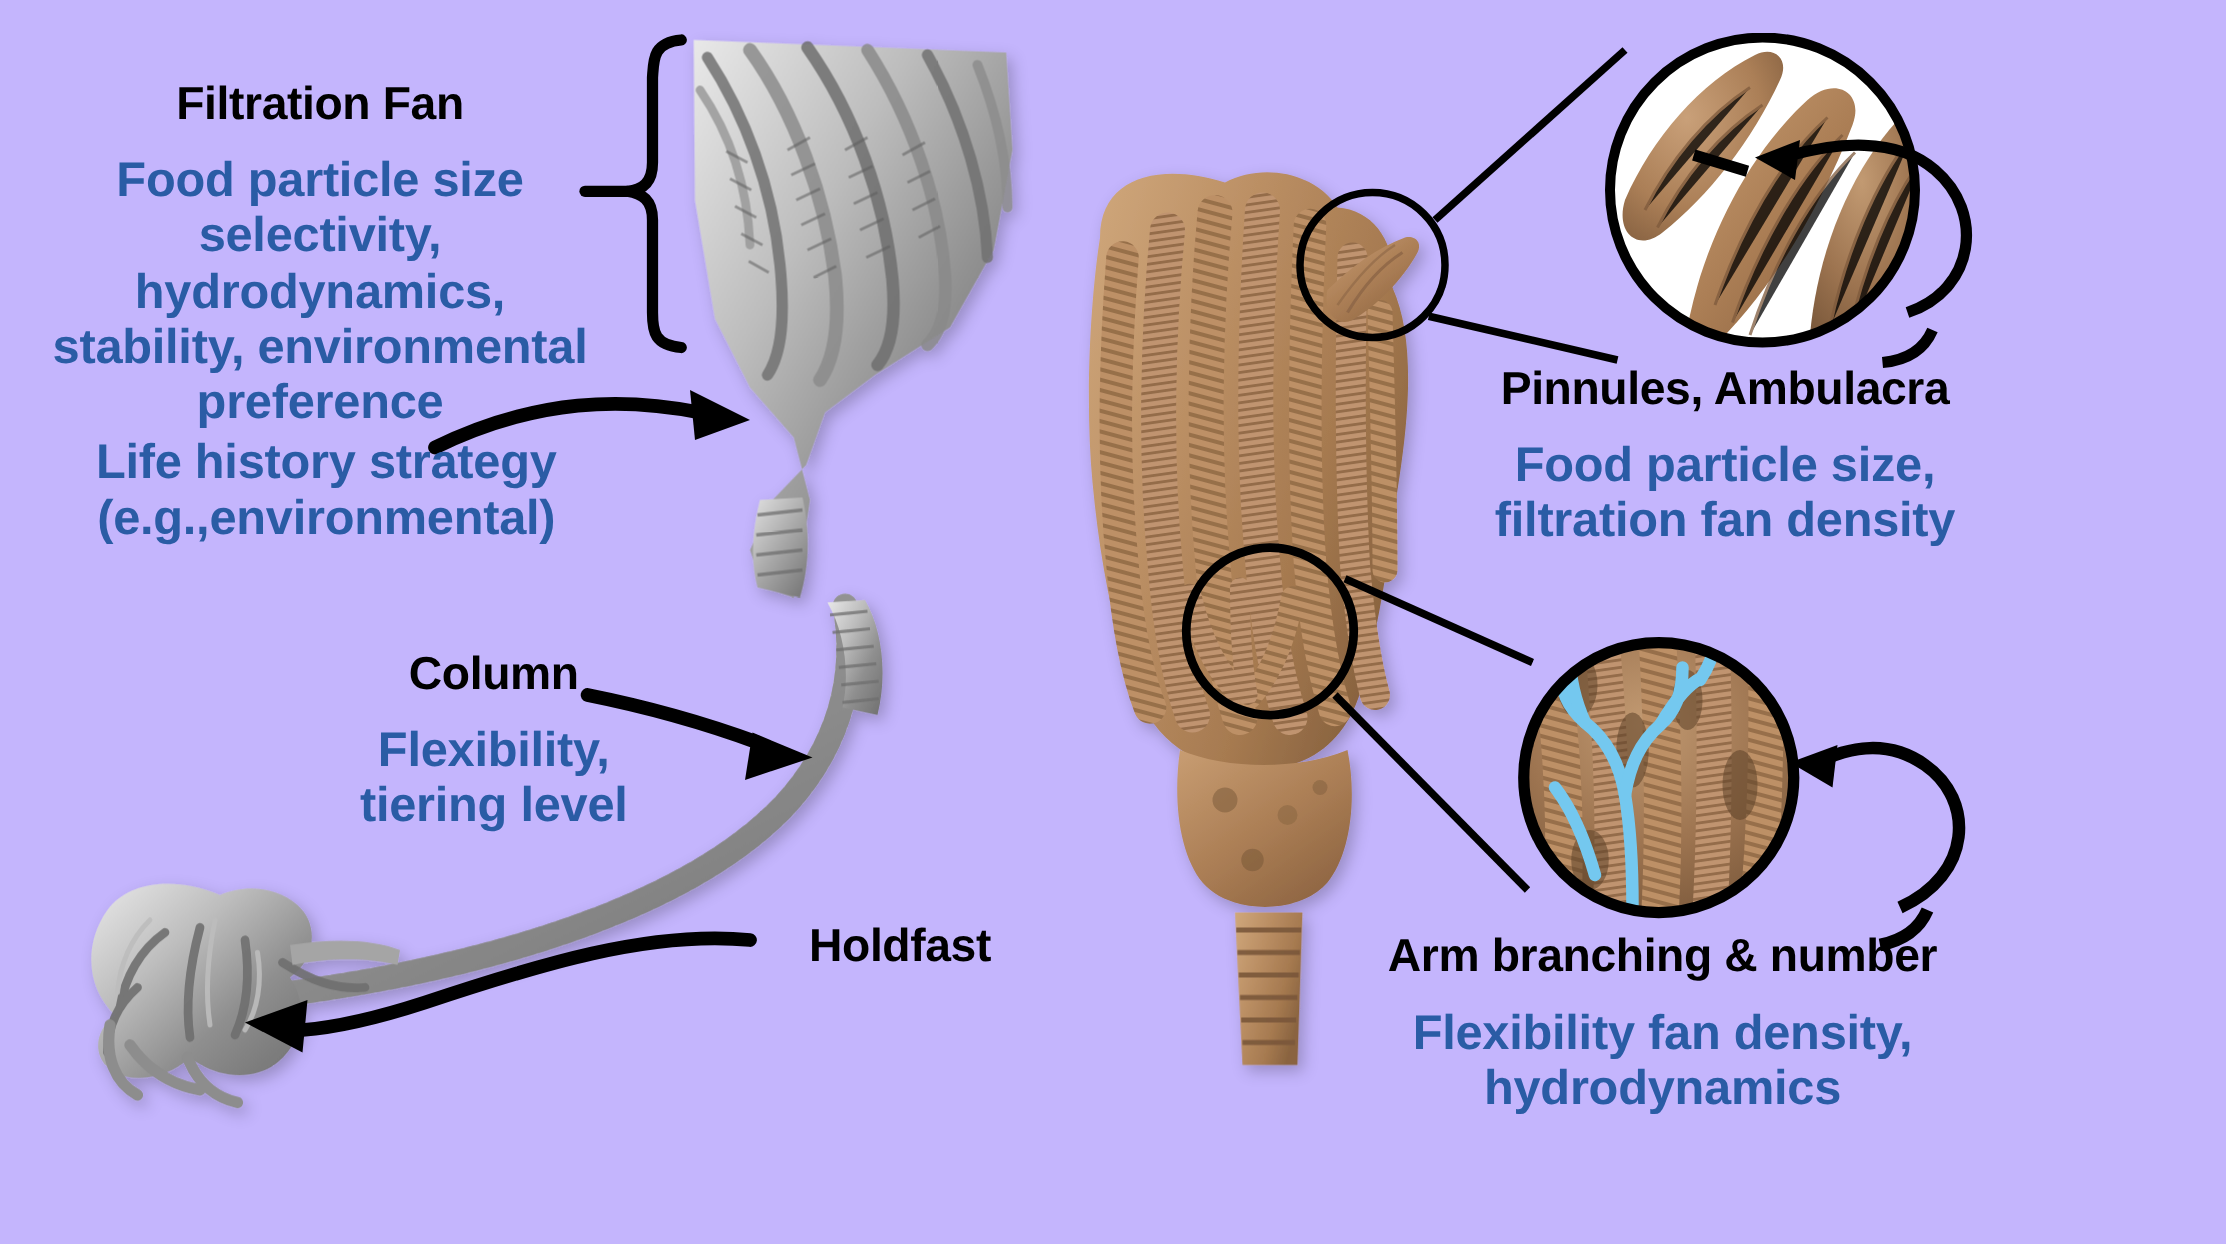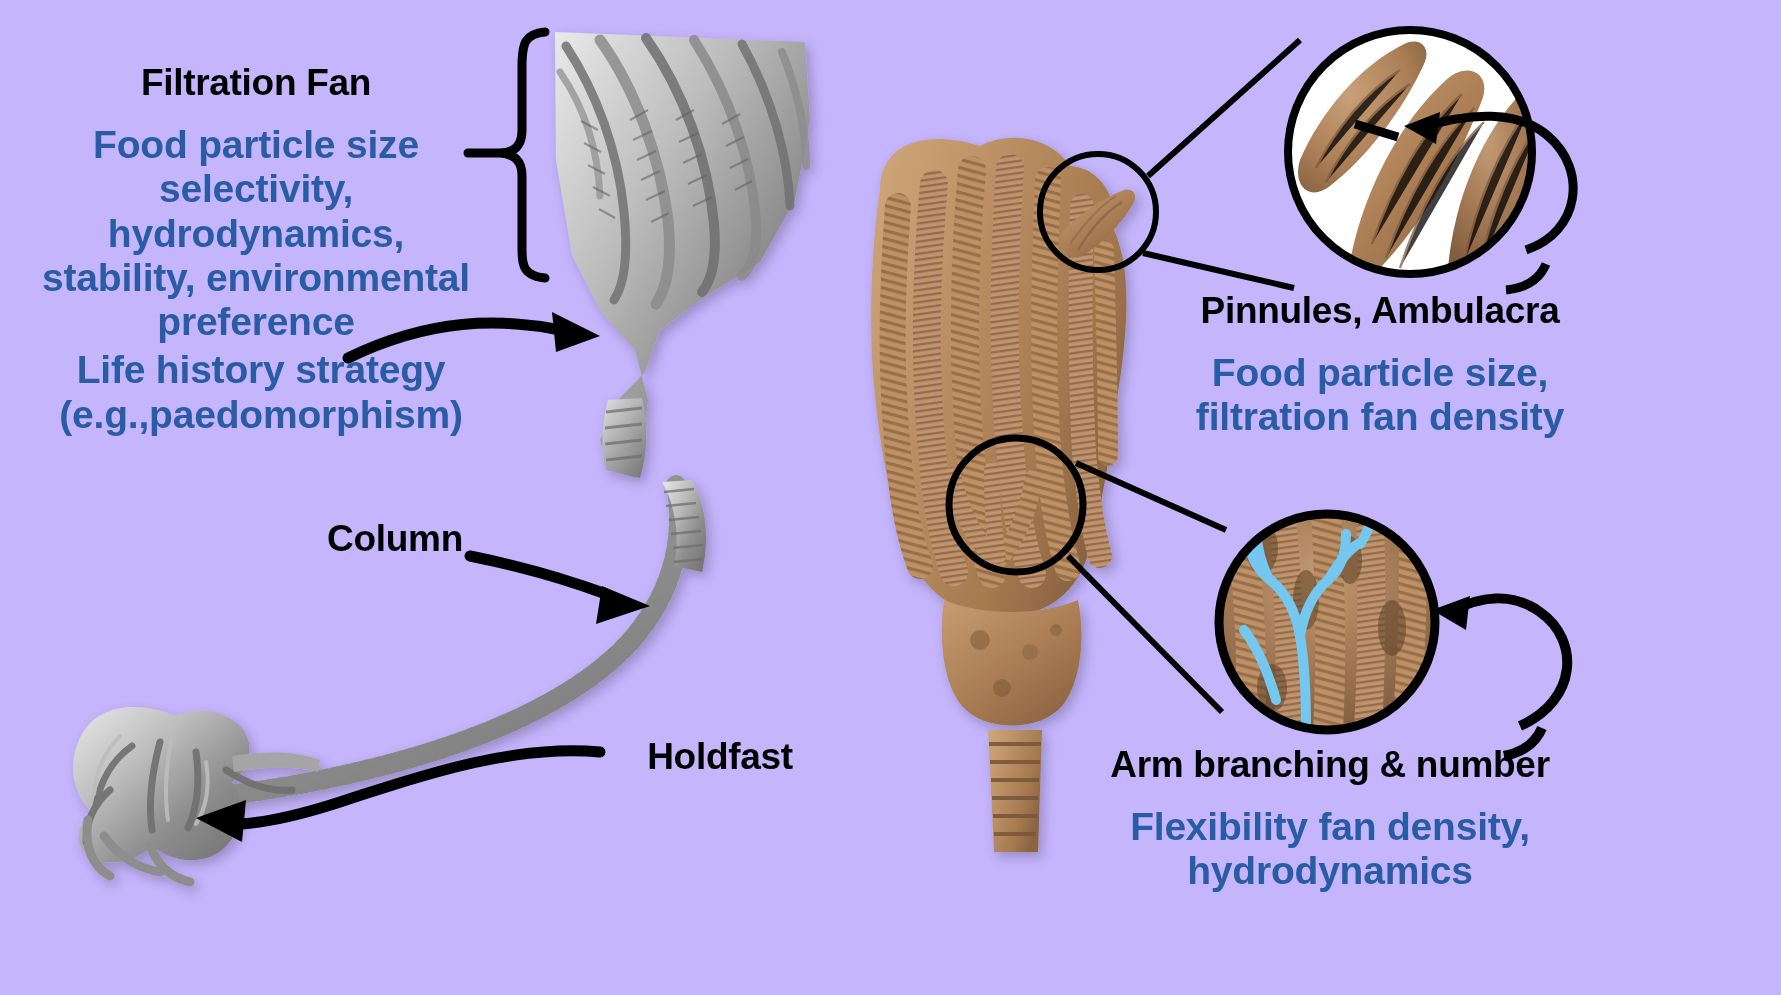--- a/index.html
+++ b/index.html
@@ -325,25 +325,27 @@
   <div class="lbl" id="label-filtration-fan">
     <span class="title">Filtration Fan</span>
     <span class="sub">Food particle size
 selectivity, hydrodynamics,
 stability, environmental
 preference</span>
   </div>
 
   <div class="lbl" id="label-calyx">
     <span class="sub">Life history strategy
-(e.g.,paedomorphism)</span>
+(e.g.,environmental)</span>
   </div>
 
   <div class="lbl" id="label-column">
     <span class="title">Column</span>
+    <span class="sub">Flexibility,
+tiering level</span>
   </div>
 
   <div class="lbl" id="label-holdfast">
     <span class="title">Holdfast</span>
   </div>
 
   <div class="lbl" id="label-pinnules">
     <span class="title">Pinnules, Ambulacra</span>
     <span class="sub">Food particle size,
 filtration fan density</span>

